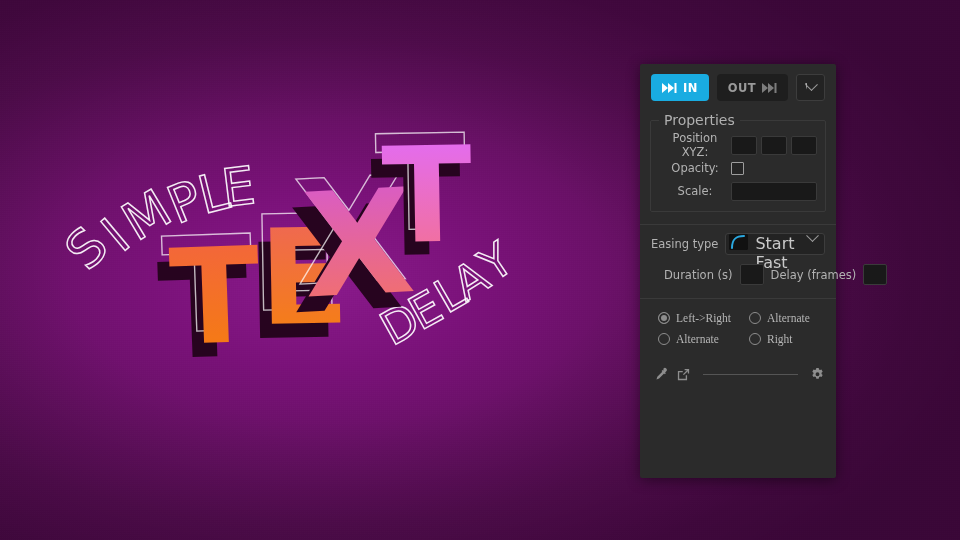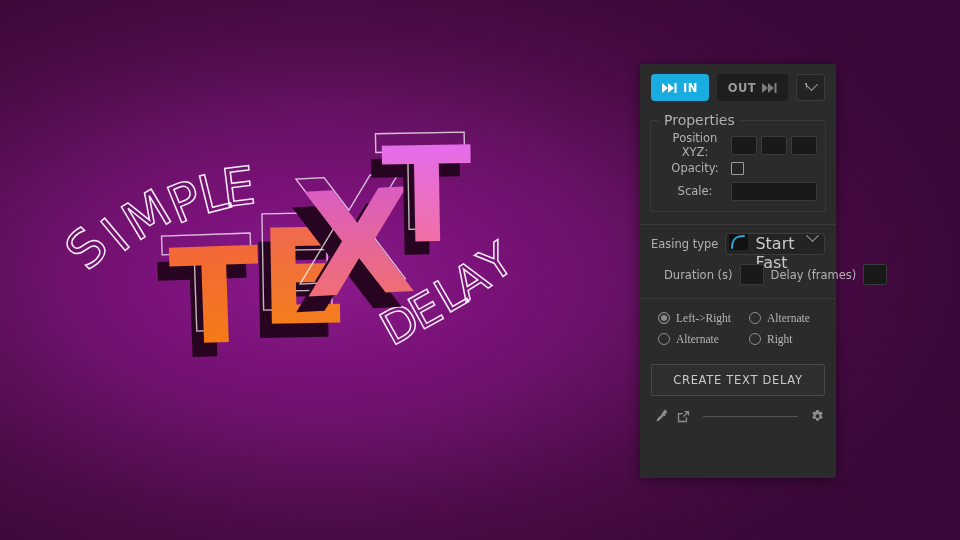--- a/index.html
+++ b/index.html
@@ -352,23 +352,20 @@
           <span class="radio"></span>
           <span>Alternate</span>
         </label>
         <label class="ritem">
           <span class="radio"></span>
           <span>Right</span>
         </label>
       </div>
     </div>
 
-    <div class="create-wrap">
-      <div class="create-btn nosel">CREATE TEXT DELAY</div>
-    </div>
 
     <div class="footer">
       <span class="ficon">
         <svg width="15" height="15" viewBox="0 0 16 16" aria-hidden="true">
           <path d="M11.2 1.6a2.1 2.1 0 0 1 3 3l-1.3 1.3 .8 .8-1.1 1.1-.8-.8-5.3 5.3-2.8 .9 .9-2.8 5.3-5.3-.8-.8 1.1-1.1 .8 .8z" fill="#8e8e8e"></path>
         </svg>
       </span>
       <span class="ficon">
         <svg width="15" height="15" viewBox="0 0 16 16" aria-hidden="true">
           <path d="M2 4.2h5.2v1.4H3.4v7h7V8.8h1.4V14H2z" fill="#8e8e8e"></path>

